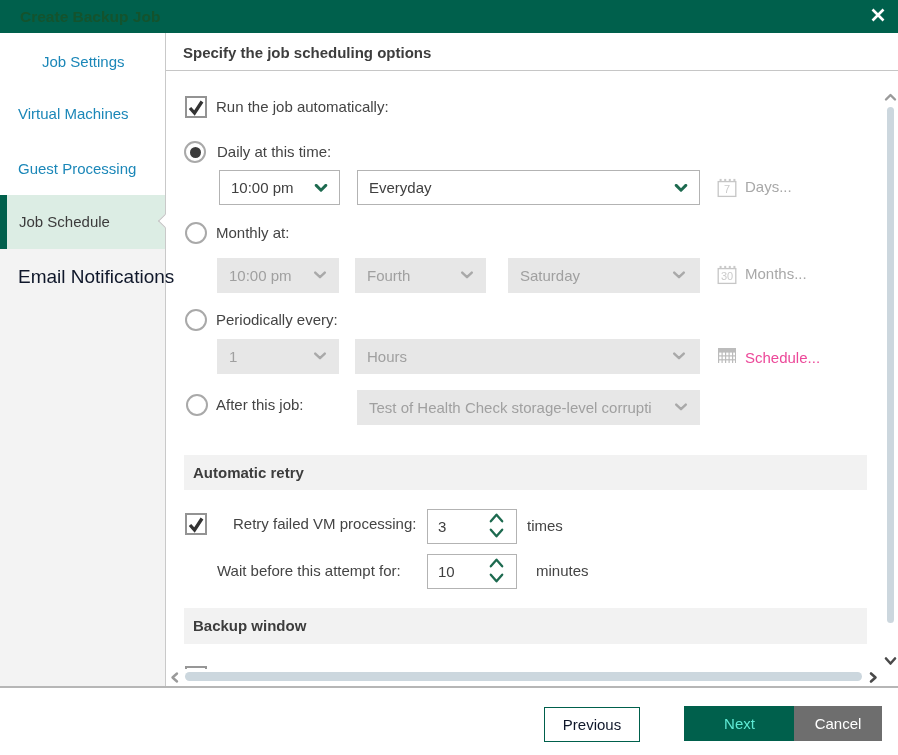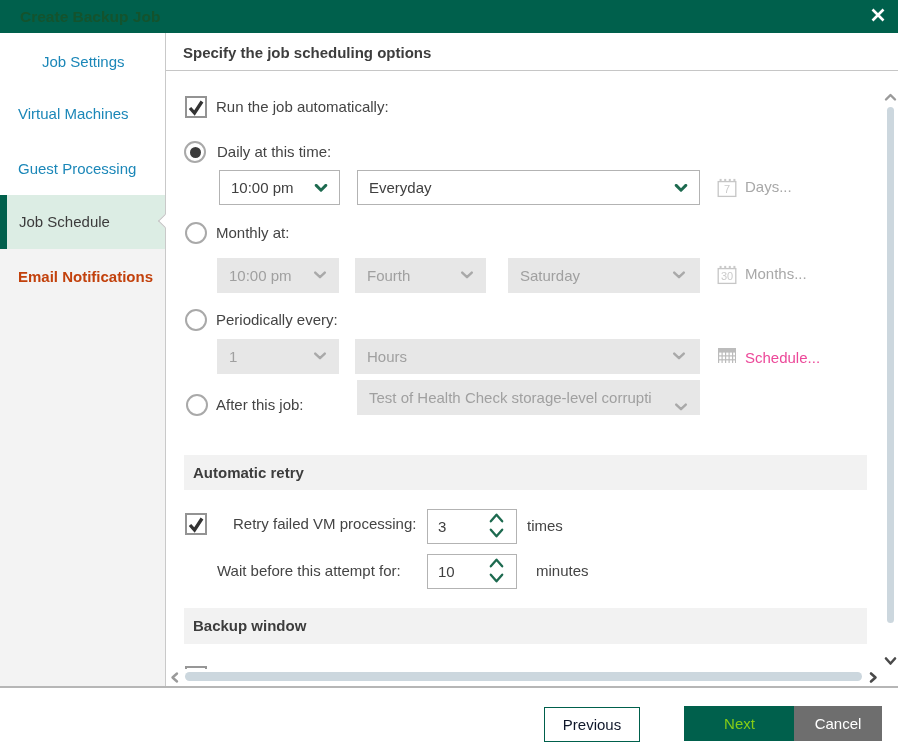--- a/index.html
+++ b/index.html
@@ -52,21 +52,21 @@
 
   <div class="abs" id="nav-active-bg"></div>
   <div class="abs" id="nav-active-bar"></div>
   <div class="abs" id="nav-grey"></div>
   <div class="abs" id="sidebar-border"></div>
   <div class="abs" id="notch"></div>
   <div class="abs navlink" style="top:52px;margin-left:24px;">Job Settings</div>
   <div class="abs navlink" style="top:104px;">Virtual Machines</div>
   <div class="abs navlink" style="top:159px;">Guest Processing</div>
   <div class="abs" style="left:19px;top:212px;height:20px;line-height:20px;font-size:15px;color:#3b3b3b;">Job Schedule</div>
-  <div class="abs" style="left:18px;top:267px;height:20px;line-height:20px;font-size:15px;color:#c2410c;font-weight:bold;">Email Notifications</div>
+  <div class="abs" style="left:18px;top:267px;height:20px;line-height:20px;font-size:19px;color:#0f172a;">Email Notifications</div>
 
   <div class="abs h1" style="left:183px;top:44px;">Specify the job scheduling options</div>
   <div class="abs" id="hr1"></div>
 
   <div class="abs checkbox" style="left:185px;top:96px;"></div>
   <svg class="abs" style="left:186px;top:97px;" width="19" height="19" viewBox="0 0 19 19">
     <path d="M4 11 L8.5 16 L16 4.5" stroke="#333333" stroke-width="3.3" fill="none"></path>
   </svg>
   <div class="abs lbl" style="left:216px;top:96px;">Run the job automatically:</div>
 
@@ -151,21 +151,21 @@
       <rect x="4.7" y="12.4" width="2.3" height="2.6"></rect>
       <rect x="8.2" y="12.4" width="2.3" height="2.6"></rect>
       <rect x="11.7" y="12.4" width="2.3" height="2.6"></rect>
       <rect x="15.2" y="12.4" width="1.8" height="2.6"></rect>
     </g>
   </svg>
   <div class="abs" style="left:745px;top:347px;height:22px;line-height:22px;font-size:15px;color:#ec4899;">Schedule...</div>
 
   <div class="abs radio" style="left:186px;top:394px;"></div>
   <div class="abs lbl" style="left:216px;top:394px;">After this job:</div>
-  <div class="abs select dis" style="left:357px;top:380px;width:330px;white-space:nowrap;overflow:hidden;">Test of Health Check storage-level corrupti</div>
+  <div class="abs select dis" style="left:357px;top:390px;width:330px;white-space:nowrap;overflow:hidden;">Test of Health Check storage-level corrupti</div>
   <svg class="abs" style="left:674px;top:403px;" width="14" height="9" viewBox="0 0 14 9">
     <path d="M2.2 1.6 L7 6.2 L11.8 1.6" stroke="#a9a9a9" stroke-width="2.4" fill="none" stroke-linecap="round" stroke-linejoin="round"></path>
   </svg>
 
   <div class="abs band" style="top:455px;">Automatic retry</div>
 
   <div class="abs checkbox" style="left:185px;top:513px;"></div>
   <svg class="abs" style="left:186px;top:514px;" width="19" height="19" viewBox="0 0 19 19">
     <path d="M4 11 L8.5 16 L16 4.5" stroke="#333333" stroke-width="3.3" fill="none"></path>
   </svg>
@@ -200,14 +200,14 @@
   <svg class="abs" style="left:169px;top:671px;" width="12" height="13" viewBox="0 0 12 13">
     <path d="M8 2.5 L3.5 6.5 L8 10.5" stroke="#9a9a9a" stroke-width="2.4" fill="none" stroke-linecap="round" stroke-linejoin="round"></path>
   </svg>
   <div class="abs" style="left:185px;top:672px;width:677px;height:9px;background:#ccd7de;border-radius:5px;"></div>
   <svg class="abs" style="left:867px;top:671px;" width="12" height="13" viewBox="0 0 12 13">
     <path d="M4 2.5 L8.5 6.5 L4 10.5" stroke="#4a4a4a" stroke-width="2.6" fill="none" stroke-linecap="round" stroke-linejoin="round"></path>
   </svg>
 
   <div class="abs" id="footline"></div>
   <div class="abs btn" style="left:544px;top:707px;width:94px;background:#fff;border:1px solid #00604c;color:#0f172a;">Previous</div>
-  <div class="abs btn" style="left:684px;top:706px;width:111px;height:35px;line-height:35px;background:#00604c;color:#84cc16;">Next</div>
+  <div class="abs btn" style="left:684px;top:706px;width:111px;height:35px;line-height:35px;background:#00604c;color:#5eead4;">Next</div>
   <div class="abs btn" style="left:794px;top:706px;width:88px;height:35px;line-height:35px;background:#6e6e6e;color:#ffffff;">Cancel</div>
 
 </body></html>

